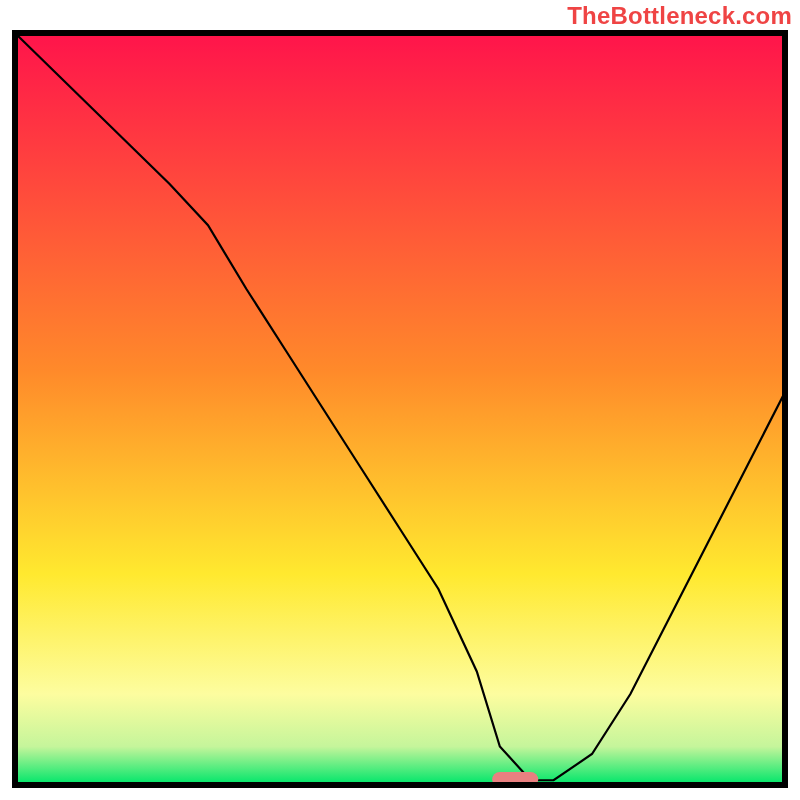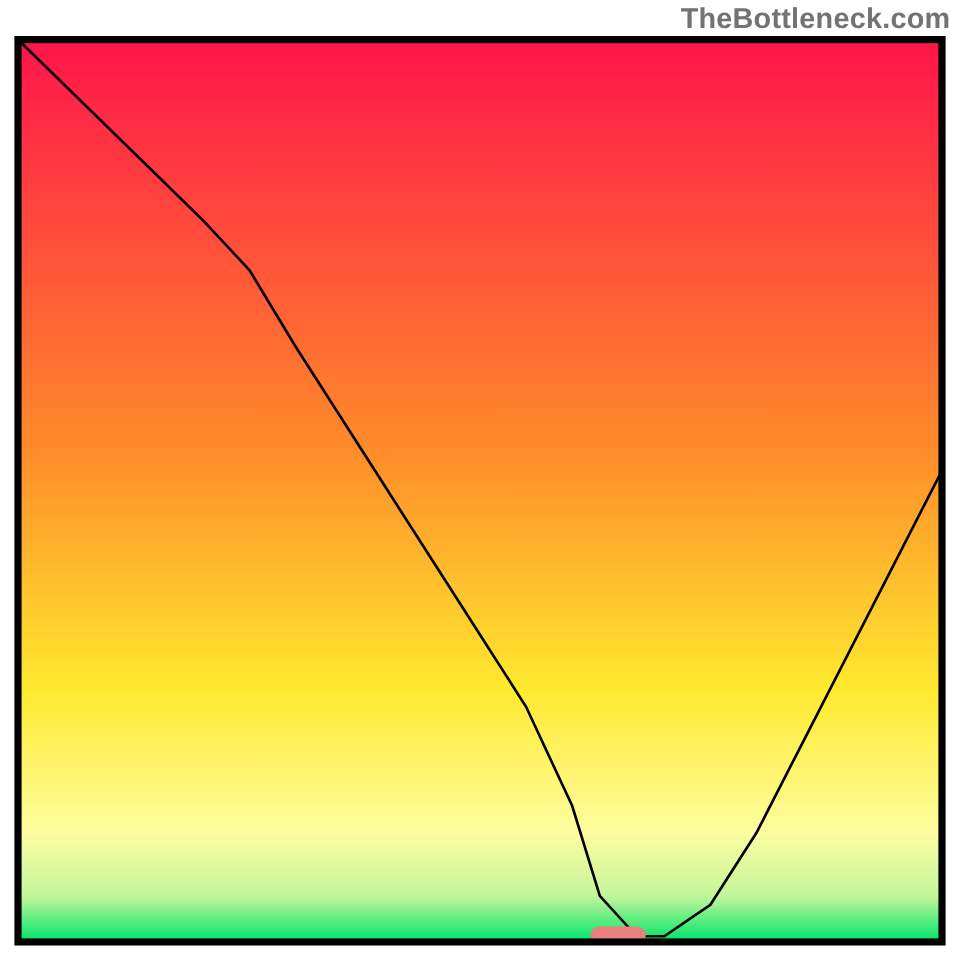--- a/index.html
+++ b/index.html
@@ -14,21 +14,21 @@
     position: relative;
     width: 800px;
     height: 800px;
   }
   .watermark {
     position: absolute;
     top: 2px;
     right: 8px;
     font-size: 24px;
     font-weight: 600;
-    color: #737373;
+    color: #ef4444;
     letter-spacing: 0.2px;
   }
   .plot-frame {
     position: absolute;
     left: 12px;
     top: 30px;
     width: 776px;
     height: 758px;
     box-sizing: border-box;
   }

